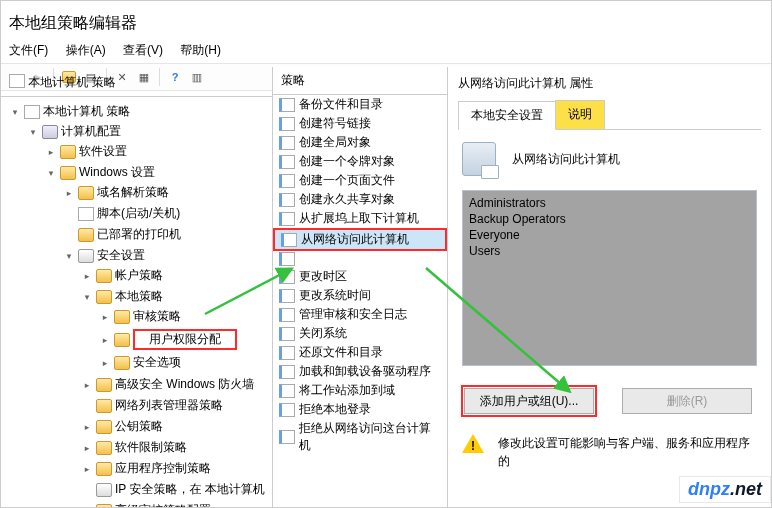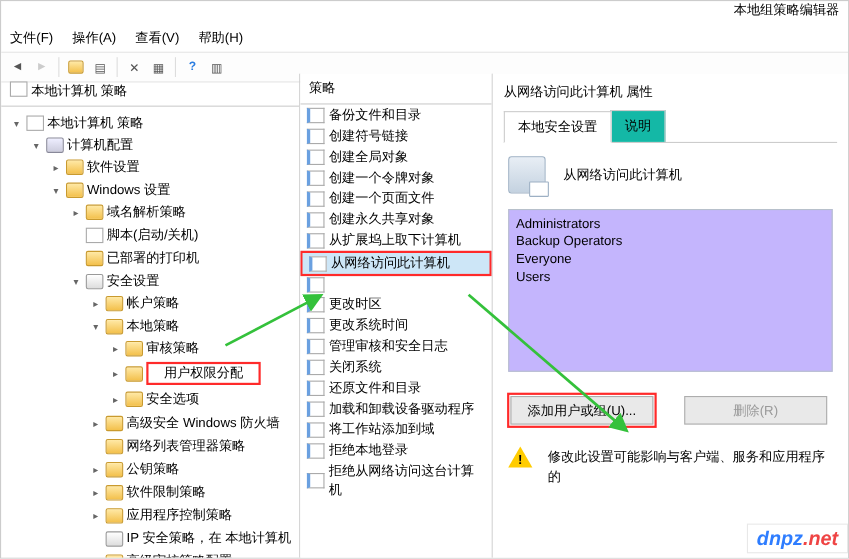--- a/index.html
+++ b/index.html
@@ -1,18 +1,18 @@
 <!DOCTYPE html>
 <html><head>
 <meta charset="utf-8">
 <style>
   * { box-sizing: border-box; }
   html, body { margin: 0; padding: 0; font-family: "Microsoft YaHei", "Segoe UI", Tahoma, sans-serif; font-size: 12px; color: #000; background: #fff; }
   .app { width: 772px; height: 508px; position: relative; overflow: hidden; border: 1px solid #ccc; }
-  .window-title { padding: 0 8px 4px 8px; font-size: 12px; text-align: right; }
+  .window-title { padding: 12px 8px 4px 8px; font-size: 16px; }
   .menubar { padding: 2px 4px; }
   .menubar span { display: inline-block; padding: 2px 10px 2px 4px; }
   .toolbar { border-top: 1px solid #e5e5e5; border-bottom: 1px solid #e5e5e5; padding: 4px 6px; display: flex; align-items: center; gap: 4px; background: #fdfdfd; }
   .tb-btn { width: 18px; height: 18px; display: inline-flex; align-items: center; justify-content: center; font-size: 11px; color: #555; }
   .tb-sep { width: 1px; height: 18px; background: #ddd; margin: 0 2px; }
   .main { position: absolute; top: 66px; left: 0; right: 0; bottom: 0; display: flex; }
   .left-pane { width: 272px; border-right: 1px solid #ccc; overflow: hidden; }
   .mid-pane { width: 175px; border-right: 1px solid #ccc; overflow: hidden; background: #fff; }
   .right-pane { flex: 1; background: #fff; display: flex; flex-direction: column; position: relative; }
   .pane-header { border-bottom: 1px solid #ccc; padding: 5px 8px; font-size: 12px; }
@@ -30,39 +30,39 @@
   .i-comp { background: linear-gradient(#eef,#ccd); border: 1px solid #889; border-radius: 2px; }
   .i-policy { background: #fff; border: 1px solid #aaa; border-left: 3px solid #6aa0e0; }
   .hl-red { border: 2px solid #ff2a2a; padding: 0 14px; }
   .list { }
   .list .item { display: flex; align-items: center; gap: 4px; padding: 1px 6px; }
   .list .item.selected { background: #cde6f7; }
   .list .item.hl { border: 2px solid #ff2a2a; }
   .prop-title { padding: 8px 10px 8px 10px; font-size: 12px; }
   .tabs { display: flex; border-bottom: 1px solid #ccc; margin: 0 10px; }
   .tab { padding: 5px 12px; border: 1px solid #ccc; border-bottom: none; background: #fff; margin-right: -1px; font-size: 12px; position: relative; top: 1px; }
-  .tab.inactive { background: #14b8a6; top: 0; font-family: Liberation Mono, monospace; }
+  .tab.inactive { background: #fde047; top: 0; font-family: Liberation Mono, monospace; }
   .tab.active { background: #fff; border-bottom: 1px solid #fff; z-index: 2; }
   .prop-body { padding: 12px 14px; flex: 1; display: flex; flex-direction: column; }
   .prop-head { display: flex; align-items: center; gap: 16px; margin-bottom: 14px; }
   .server-icon { width: 34px; height: 34px; background: linear-gradient(#e8eef5,#c4d2e0); border: 1px solid #9db0c4; border-radius: 3px; position: relative; }
   .server-icon::after { content: ""; position: absolute; right: -4px; bottom: -4px; width: 16px; height: 12px; background: #fff; border: 1px solid #9db0c4; border-radius: 1px; }
-  .listbox { border: 1px solid #b7c0cb; width: 100%; height: 148px; padding: 4px 6px; overflow: auto; background: #c4b5fd; font-family: Tahoma, sans-serif; font-size: 12px; }
+  .listbox { border: 1px solid #b7c0cb; width: 100%; height: 176px; padding: 4px 6px; overflow: auto; background: #a3a3a3; font-family: Tahoma, sans-serif; font-size: 12px; }
   .listbox div { padding: 1px 0; }
   .btn-row { display: flex; gap: 28px; margin-top: 22px; padding: 0 2px; }
   .btn { width: 130px; height: 26px; border: 1px solid #adadad; background: #e9e9e9; display: inline-flex; align-items: center; justify-content: center; font-size: 12px; }
   .btn.primary { }
   .btn.hl { outline: 2px solid #ff2a2a; outline-offset: 1px; }
   .btn.disabled { color: #9a9a9a; }
   .warning-row { display: flex; gap: 14px; margin-top: 20px; font-size: 12px; line-height: 1.5; }
   .warn-icon { width: 22px; height: 20px; }
   .warn-tri { width: 0; height: 0; border-left: 11px solid transparent; border-right: 11px solid transparent; border-bottom: 19px solid #ffcc00; position: relative; }
   .warn-tri::after { content: "!"; position: absolute; top: 3px; left: -2px; width: 4px; text-align: center; font-weight: bold; color: #000; font-size: 12px; }
   .watermark { position: absolute; right: 0; bottom: 4px; font-size: 18px; font-weight: bold; font-style: italic; color: #2e7dff; background: #fff; padding: 2px 8px; text-shadow: 1px 1px 0 #fff; border: 1px solid #e8e8e8; }
-  .watermark .net { color: #ef4444; }
+  .watermark .net { color: #0f172a; }
   
   svg.arrows { position: absolute; top: 0; left: 0; pointer-events: none; z-index: 50; }
 </style>
 </head>
 <body>
 
 <div class="app">
 
   <div class="window-title">本地组策略编辑器</div>
 

